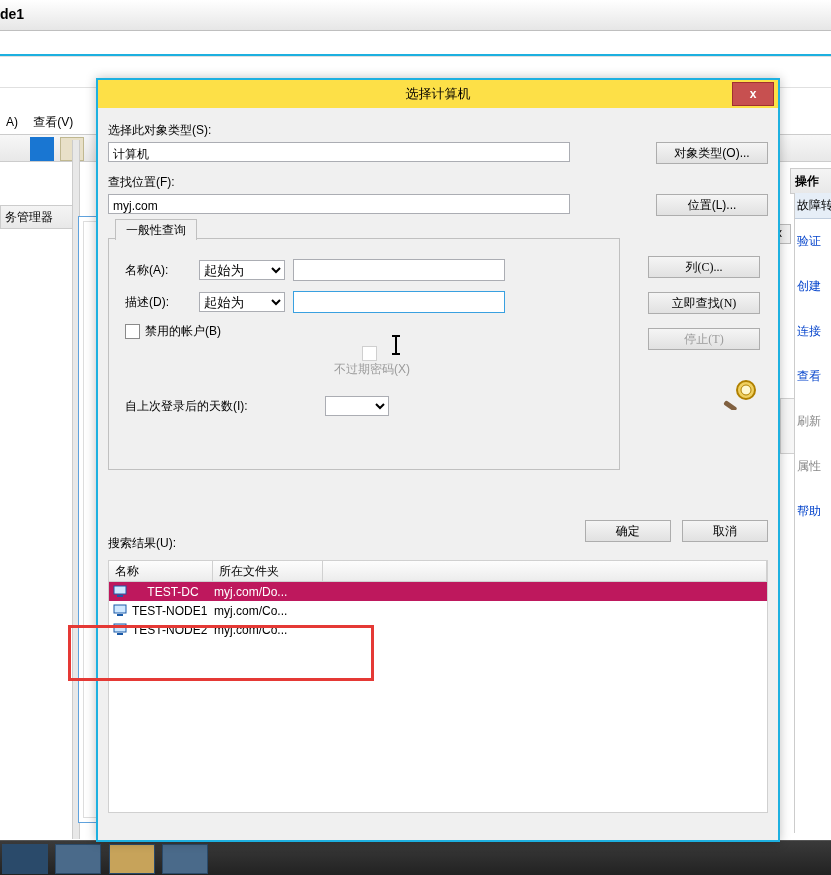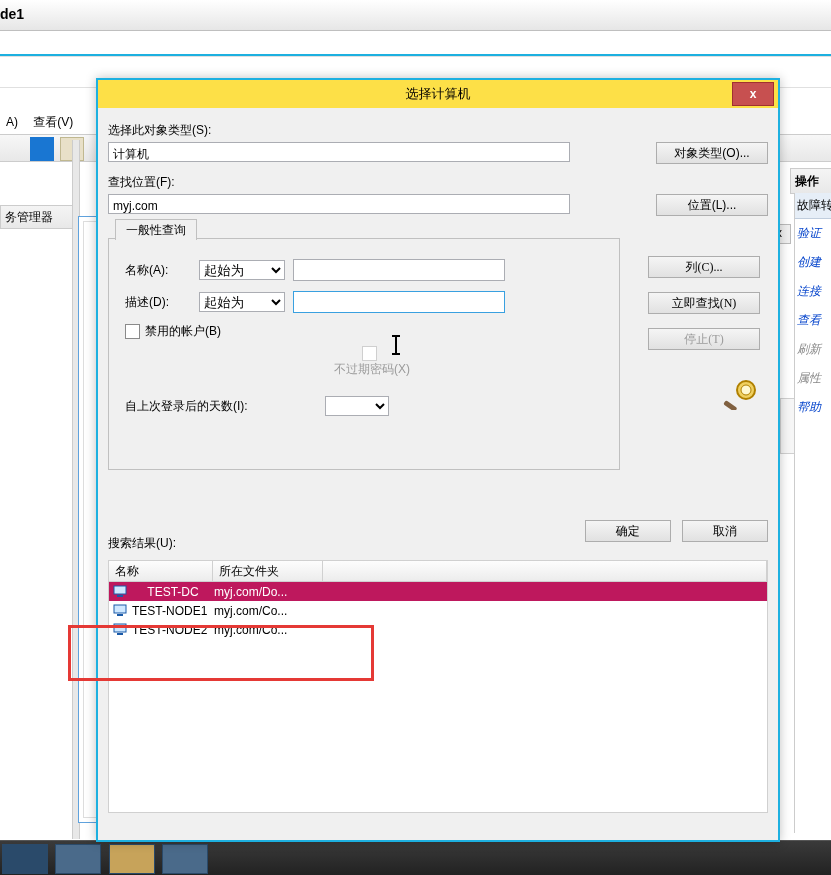--- a/index.html
+++ b/index.html
@@ -8,21 +8,21 @@
 .bg-title{position:absolute;left:0;top:6px;font-size:14px;font-weight:bold;}
 .bg-tb2{position:absolute;left:0;top:56px;width:831px;height:30px;background:#fff;border-top:1px solid #e0e0e0;border-bottom:1px solid #e0e0e0;}
 .bg-menubar{position:absolute;left:0;top:31px;width:831px;height:24px;background:#fff;border-bottom:1px solid #e0e0e0;}
 .menu-item{display:inline-block;padding:4px 6px;}
 .bg-toolbar{position:absolute;left:0;top:110px;width:831px;height:26px;background:linear-gradient(#f7f7f7,#e8e8e8);border-top:1px solid #ccc;border-bottom:1px solid #ccc;}
 .tool-btn{display:inline-block;width:22px;height:22px;margin:2px 1px;border:1px solid transparent;vertical-align:top;}
 .bg-tree-hdr{position:absolute;left:0;top:162px;width:72px;height:22px;background:linear-gradient(#f4f4f4,#e8e8e8);border:1px solid #ccc;padding-left:4px;line-height:22px;margin-top:43px;}
 .bg-right-hdr{position:absolute;right:0;top:168px;width:36px;height:24px;background:linear-gradient(#f4f4f4,#e8e8e8);border:1px solid #ccc;border-right:none;padding-left:4px;line-height:24px;font-weight:bold;}
 .bg-right-panel{position:absolute;right:0;top:193px;width:36px;height:640px;background:#fff;border-left:1px solid #ccc;}
 .bg-right-t1{background:#e6eef7;border-bottom:1px solid #c0cddd;padding:4px 2px;white-space:nowrap;overflow:hidden;}
-.bg-right-link{padding:6px 2px;color:#0645cc;white-space:nowrap;overflow:hidden;font-style:italic;}
+.bg-right-link{padding:14px 2px;color:#0645cc;white-space:nowrap;overflow:hidden;}
 .bg-right-link.gray{color:#888;}
 .bg-right-close{position:absolute;right:40px;top:224px;width:22px;height:18px;background:#f0f0f0;border:1px solid #bbb;text-align:center;line-height:17px;}
 .bg-center{position:absolute;left:78px;top:216px;width:700px;height:605px;background:#fff;border:1px solid #5fa2dd;}
 .bg-center-inner{position:absolute;left:4px;top:4px;right:4px;bottom:4px;background:#fff;border:1px solid #ddd;}
 .taskbar{position:absolute;left:0;bottom:0;width:831px;height:34px;background:linear-gradient(#3a3a3a,#222);border-top:1px solid #555;}
 .tb-item{display:inline-block;width:44px;height:28px;margin:3px 2px;background:#4a6a8a;border:1px solid #2a4a6a;}
 .dialog{position:absolute;left:96px;top:78px;width:680px;height:760px;background:#f0f0f0;border:2px solid #1db0e0;box-shadow:0 0 10px rgba(0,0,0,.25);}
 .dlg-titlebar{height:28px;background:#fde047;position:relative;}
 .dlg-title{position:absolute;left:0;right:0;top:5px;text-align:center;font-size:13px;color:#000;}
 .dlg-close{position:absolute;right:4px;top:2px;width:40px;height:22px;background:#c75050;color:#fff;text-align:center;line-height:22px;border:1px solid #a03030;font-family:Arial;font-weight:bold;}

